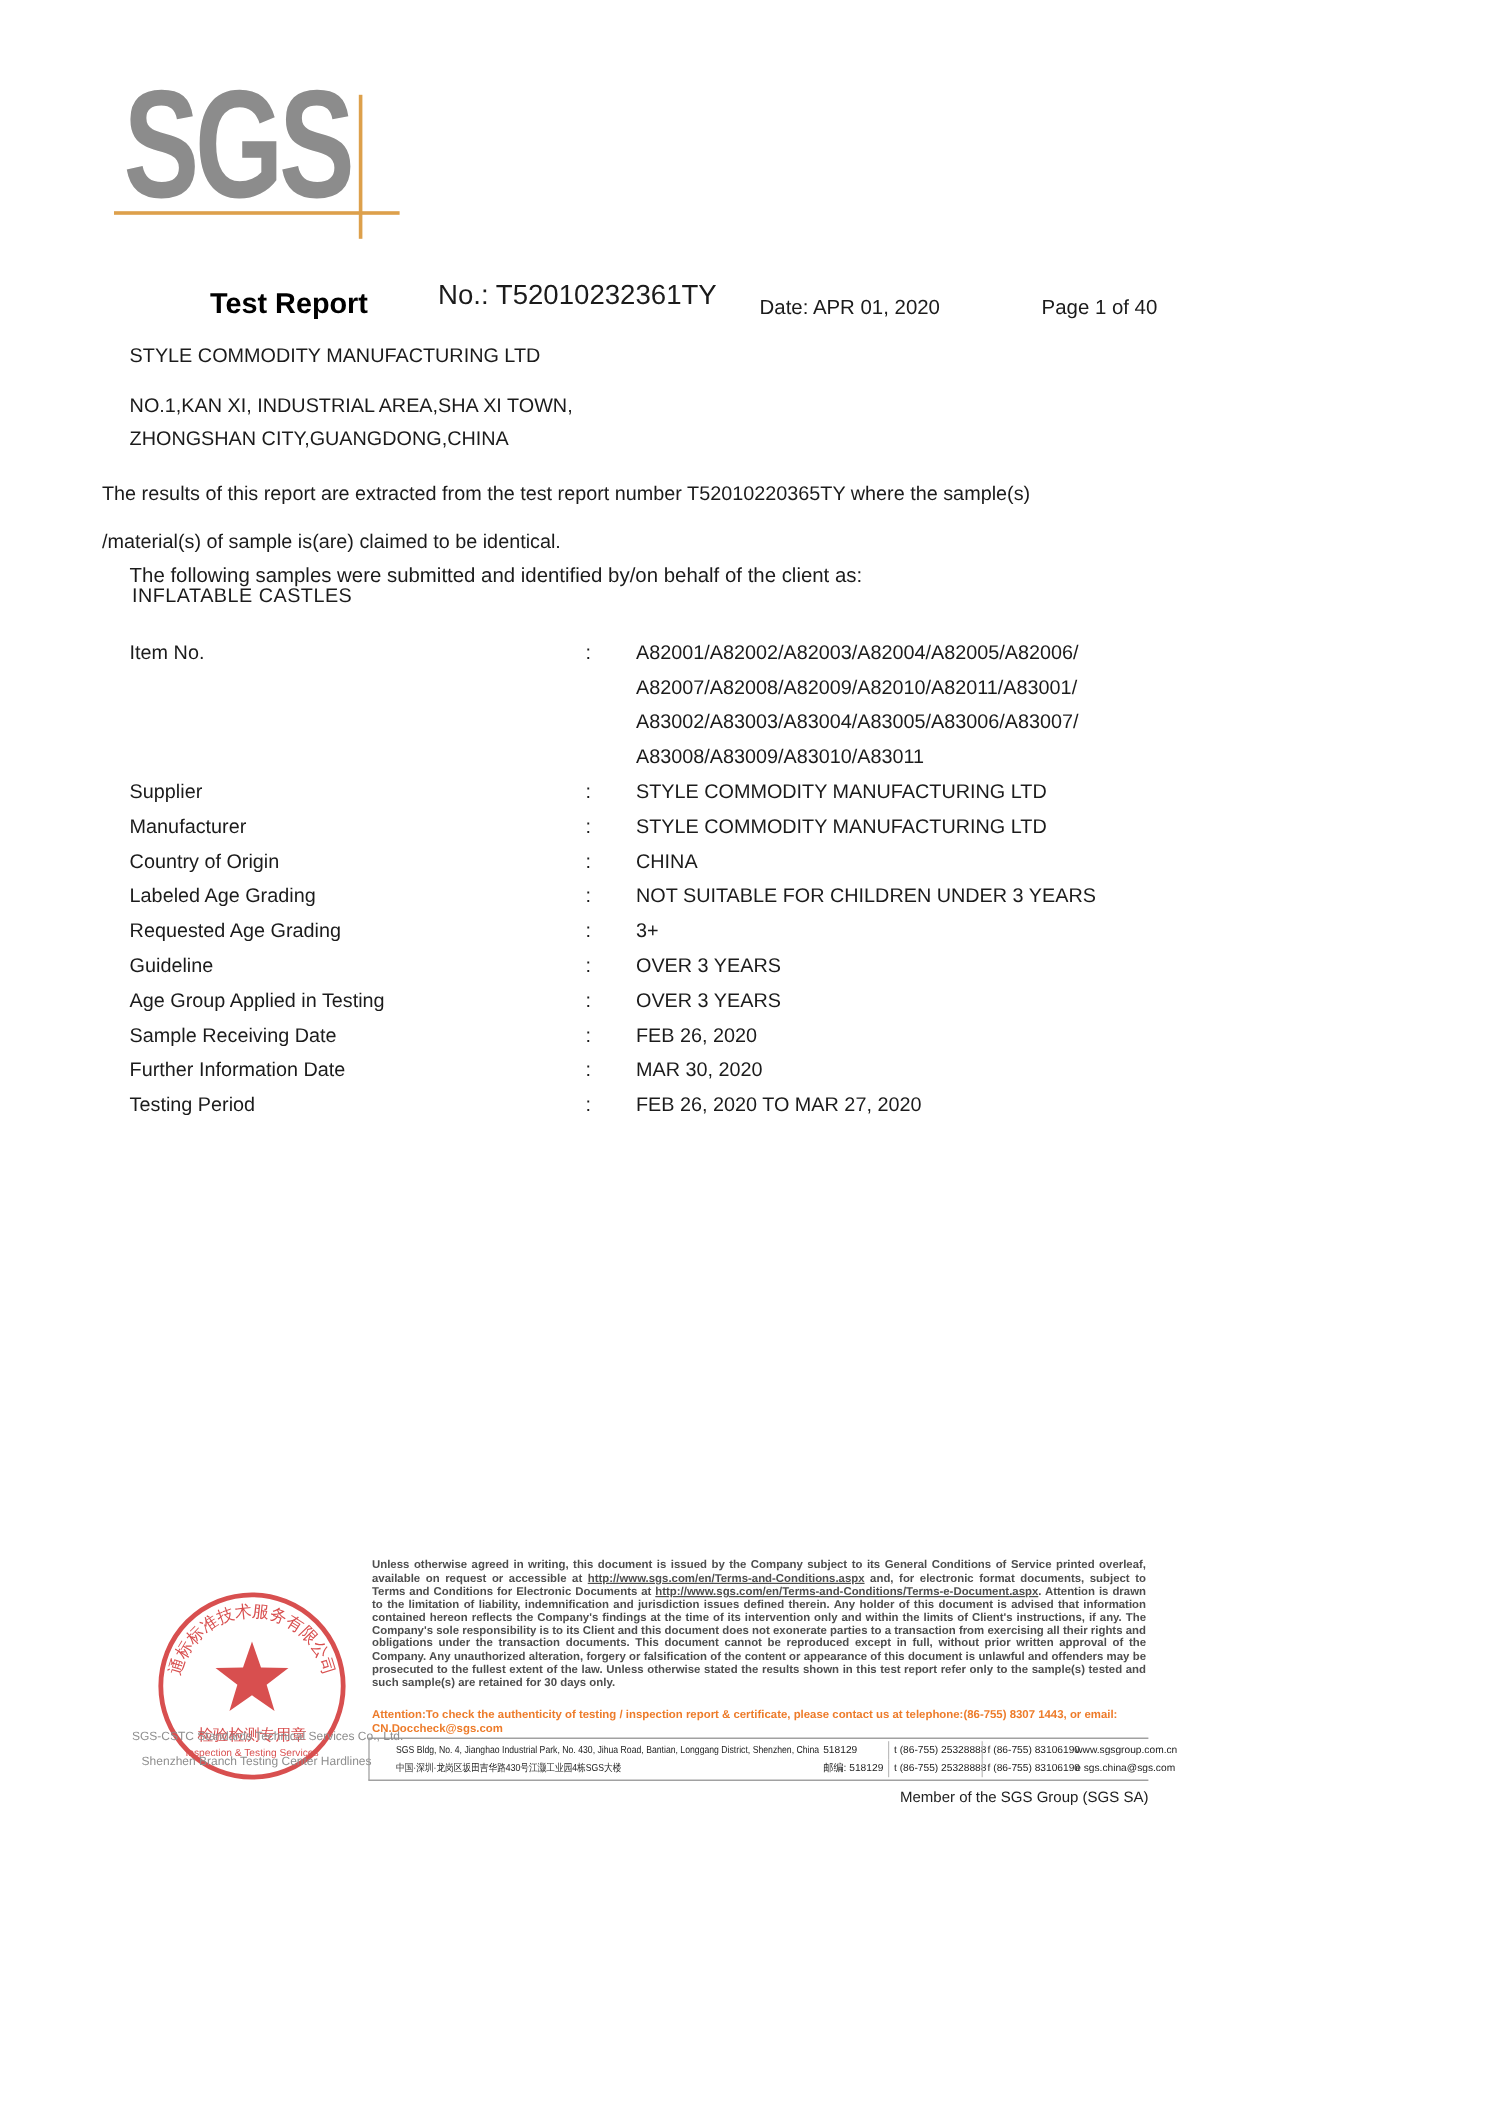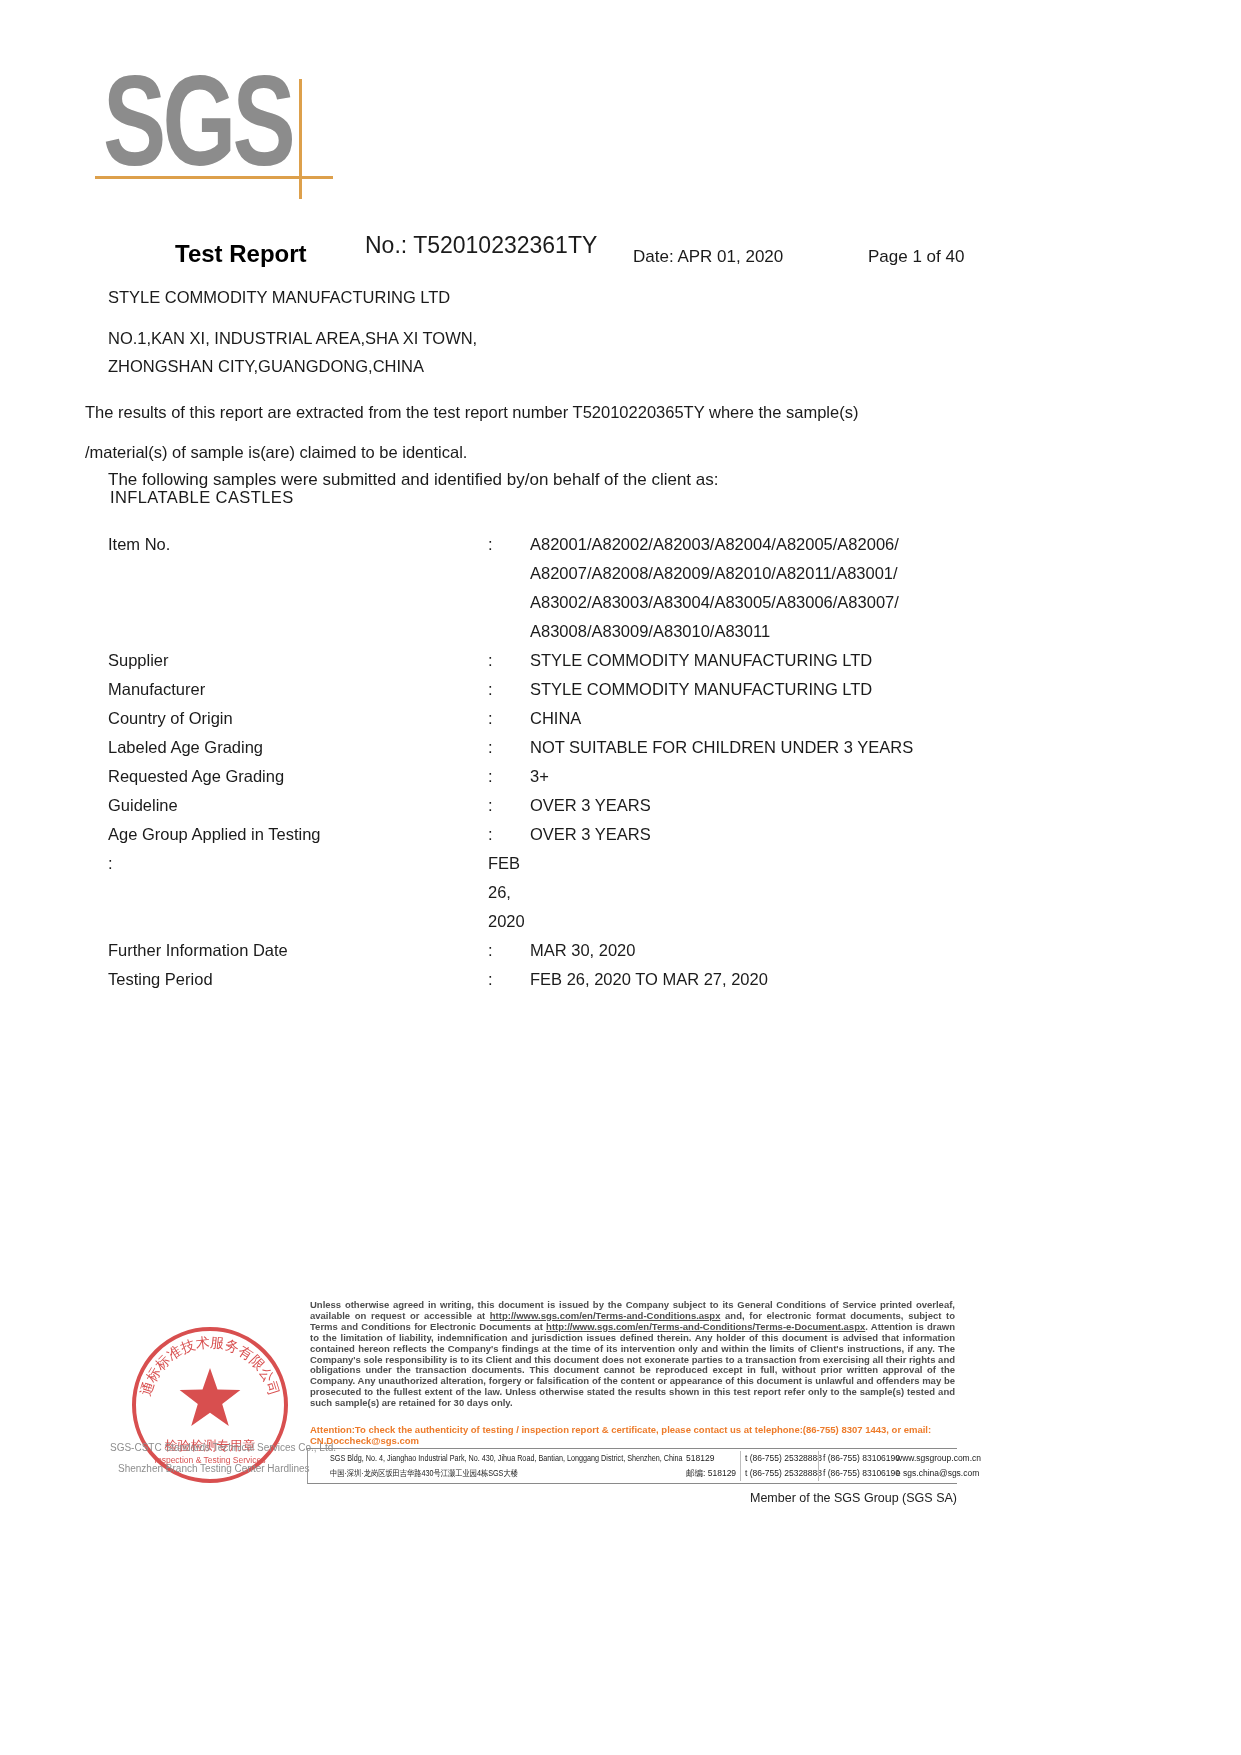--- a/index.html
+++ b/index.html
@@ -133,20 +133,21 @@
       <div>OVER 3 YEARS</div>
     </div>
 
     <div class="frow">
       <div>Age Group Applied in Testing</div>
       <div>:</div>
       <div>OVER 3 YEARS</div>
     </div>
 
     <div class="frow">
+      <div>Sample Receiving Date</div>
       <div>:</div>
       <div>FEB 26, 2020</div>
     </div>
 
     <div class="frow">
       <div>Further Information Date</div>
       <div>:</div>
       <div>MAR 30, 2020</div>
     </div>
 

